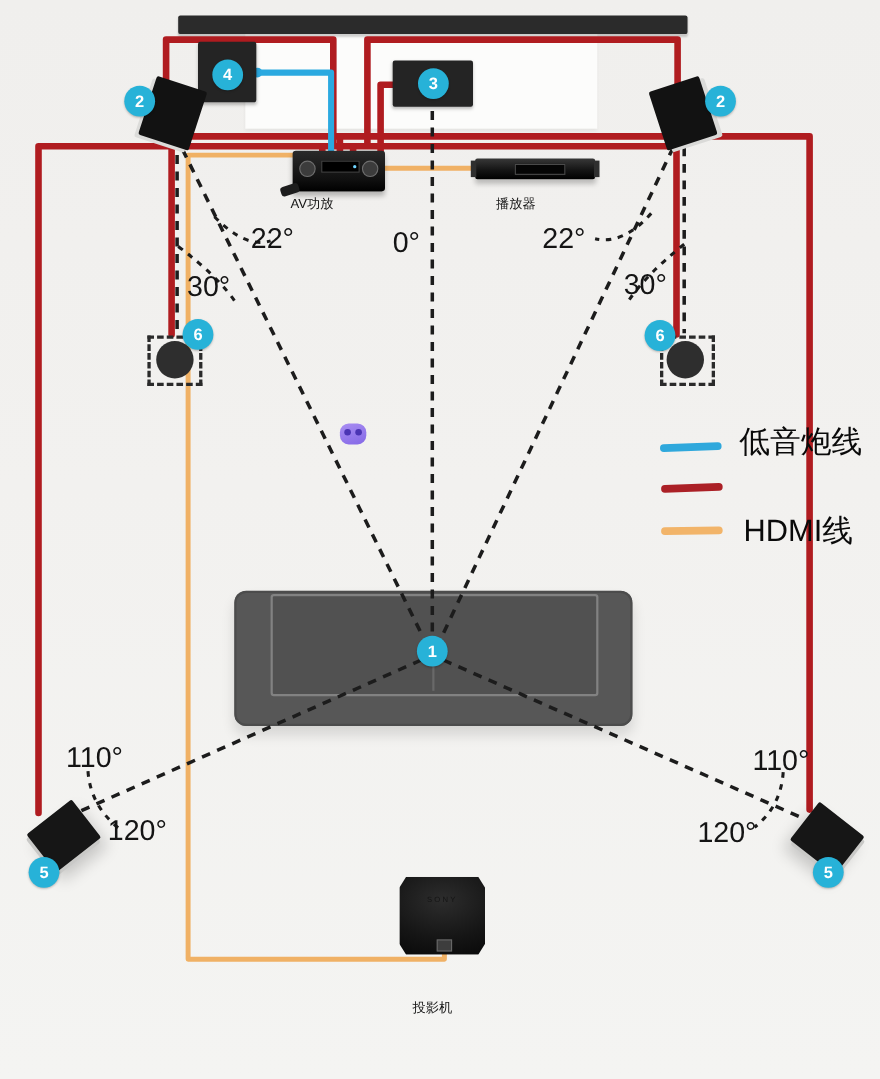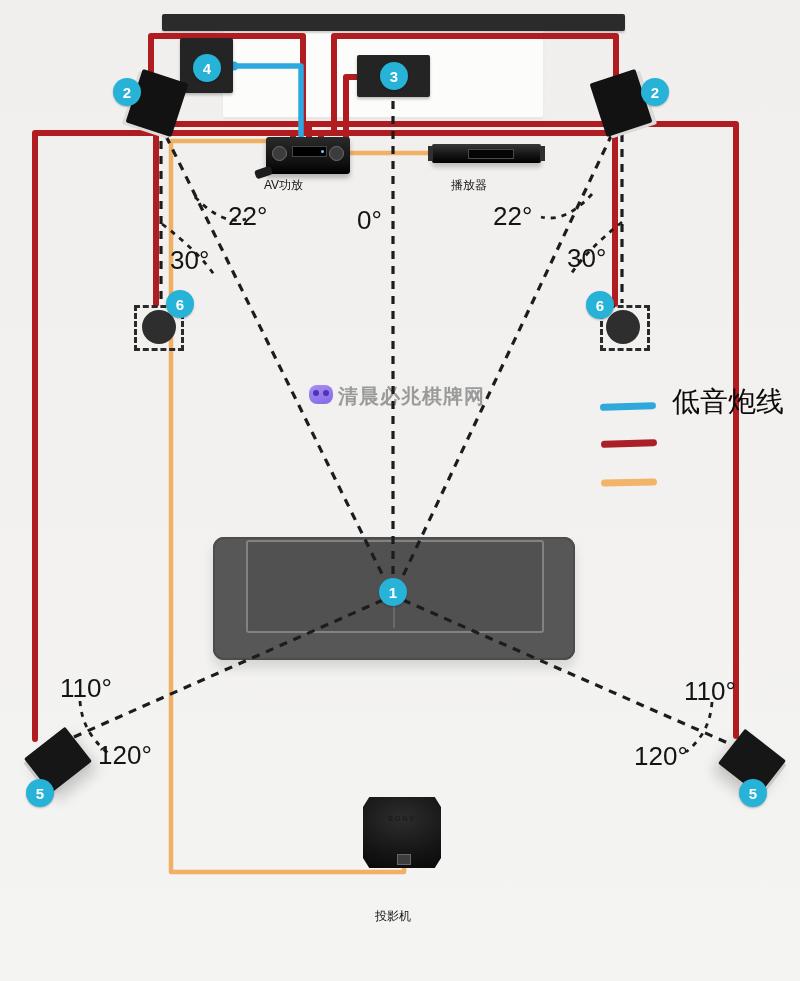--- a/index.html
+++ b/index.html
@@ -69,21 +69,20 @@
   <div class="abs cabinet"></div>
   <div class="abs screenbar"></div>
   <div class="abs sofa"></div>
   <div class="abs sofaSeat"></div>
   <div class="abs sofaNotch"></div>
 
   <div class="abs wm-ico">
       <i class="e1"></i>
       <i class="e2"></i>
     </div>
-  <div class="abs wm-text">清晨必兆棋牌网</div>
 
   <svg width="800" height="981" viewBox="0 0 800 981">
     <g fill="none" stroke="#b01c20" stroke-width="6" stroke-linejoin="round" stroke-linecap="round">
       <path d="M151,92 L151,36 L303,36 L303,131"></path>
       <path d="M334,131 L334,36 L616,36 L616,82"></path>
       <path d="M357,77 L346,77 L346,144"></path>
       <path d="M156,304 L156,124 L736,124 L736,736"></path>
       <path d="M35,739 L35,133 L615,133 L615,304"></path>
       <path d="M293,133 L293,145"></path>
       <path d="M309,124 L309,145"></path>
@@ -166,14 +165,15 @@
   <div class="abs lab anglab" style="left:567px;top:243px;">30°</div>
   <div class="abs lab anglab" style="left:60px;top:673px;">110°</div>
   <div class="abs lab anglab" style="left:98px;top:740px;">120°</div>
   <div class="abs lab anglab" style="left:684px;top:676px;">110°</div>
   <div class="abs lab anglab" style="left:634px;top:741px;">120°</div>
 
   <div class="abs swatch" style="left:600px;top:403px;background:#2fa8dc;transform:rotate(-2deg);"></div>
   <div class="abs legtext" style="left:672px;top:383px;font-family:Liberation Serif, serif;">低音炮线</div>
   <div class="abs swatch" style="left:601px;top:440px;background:#ab2026;transform:rotate(-2deg);"></div>
   <div class="abs swatch" style="left:601px;top:479px;background:#f2b469;transform:rotate(-1deg);"></div>
+  <div class="abs legtext" style="left:676px;top:464px;">HDMI线</div>
 
 </div>
 
 </body></html>

